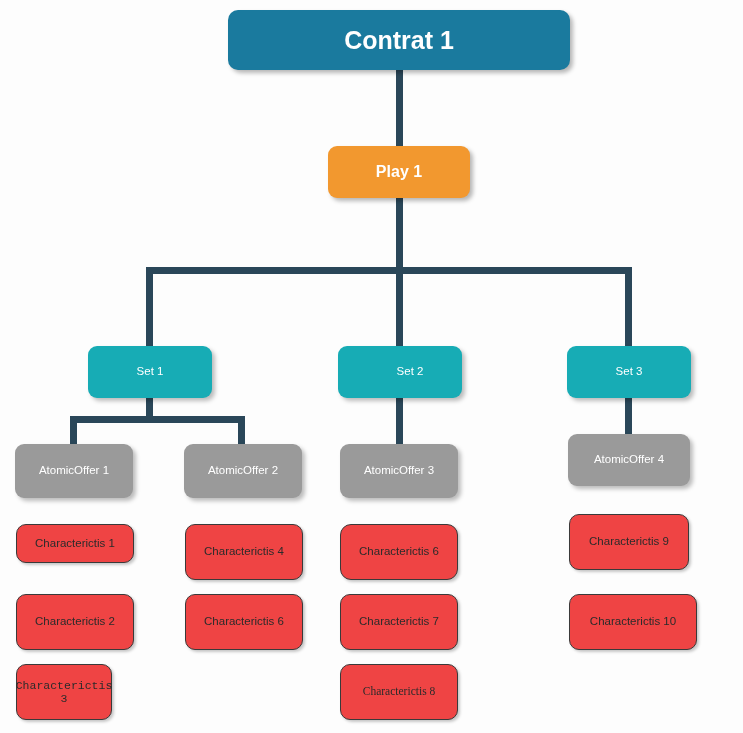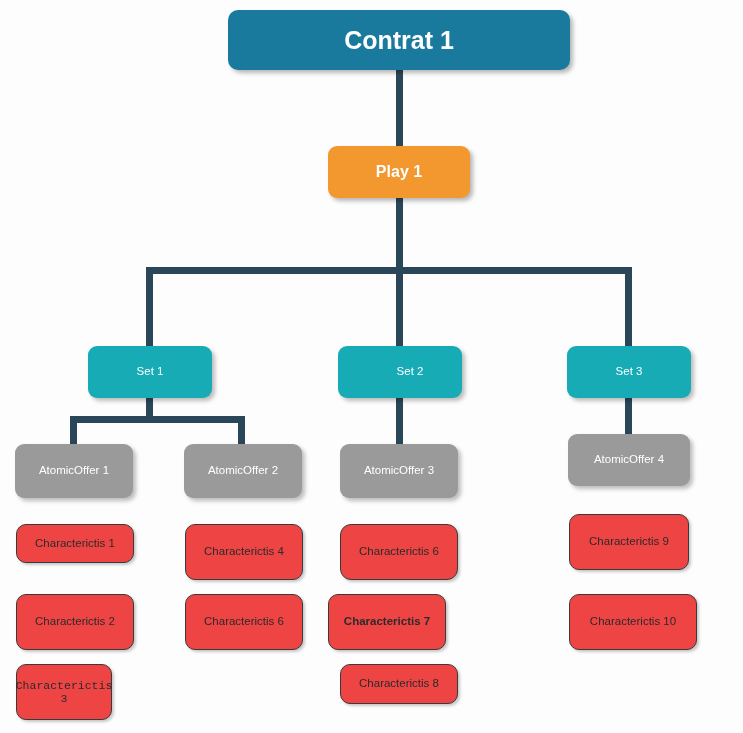--- a/index.html
+++ b/index.html
@@ -128,19 +128,19 @@
   <div class="node node-offer" style="left:568px; top:434px; width:122px; height:52px;">AtomicOffer 4</div>
 
   <div class="node node-char" style="left:16px; top:524px; width:118px; height:39px;">Characterictis 1</div>
   <div class="node node-char" style="left:16px; top:594px; width:118px; height:56px;">Characterictis 2</div>
   <div class="node node-char" style="left:16px; top:664px; width:96px; height:56px;font-family:Liberation Mono, monospace;">Characterictis 3</div>
 
   <div class="node node-char" style="left:185px; top:524px; width:118px; height:56px;">Characterictis 4</div>
   <div class="node node-char" style="left:185px; top:594px; width:118px; height:56px;">Characterictis 6</div>
 
   <div class="node node-char" style="left:340px; top:524px; width:118px; height:56px;border-radius:11px;">Characterictis 6</div>
-  <div class="node node-char" style="left:328px; top:594px; width:118px; height:56px;font-weight:bold;">Characterictis 7</div>
-  <div class="node node-char" style="left:340px; top:664px; width:118px; height:40px;">Characterictis 8</div>
+  <div class="node node-char" style="left:340px; top:594px; width:118px; height:56px;">Characterictis 7</div>
+  <div class="node node-char" style="left:340px; top:664px; width:118px; height:56px;font-family:Liberation Serif, serif;">Characterictis 8</div>
 
   <div class="node node-char" style="left:569px; top:514px; width:120px; height:56px;">Characterictis 9</div>
   <div class="node node-char" style="left:569px; top:594px; width:128px; height:56px;">Characterictis 10</div>
 
 </div>
 
 </body></html>

